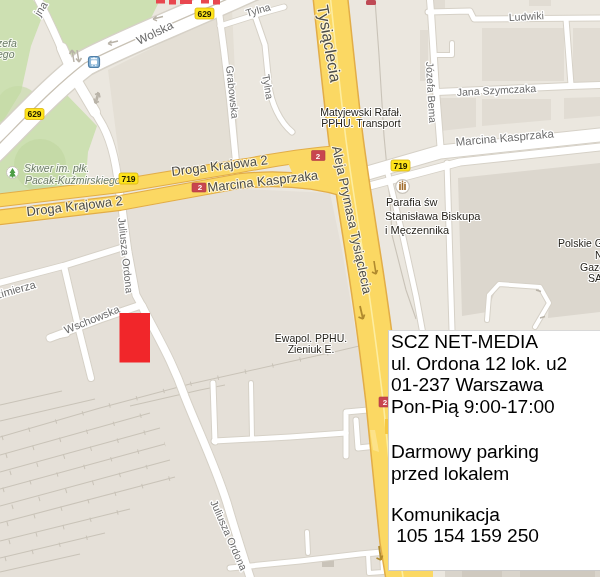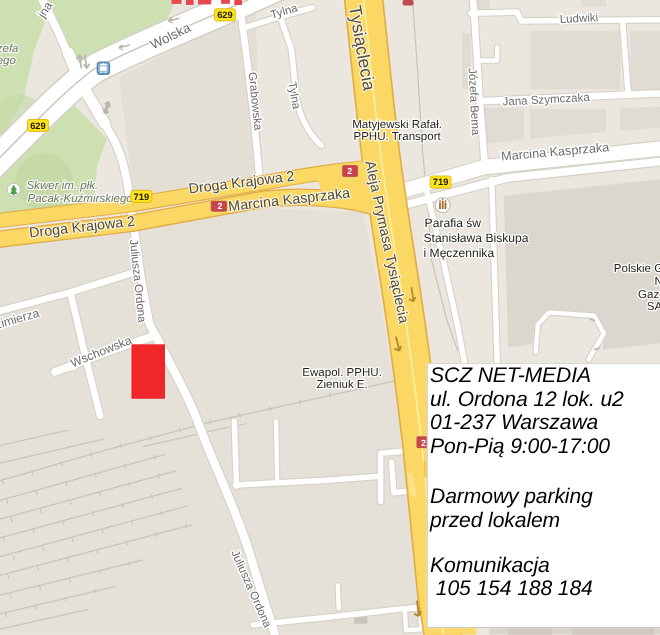--- a/index.html
+++ b/index.html
@@ -1,19 +1,19 @@
 <!DOCTYPE html>
 <html><head>
 <meta charset="utf-8">
 <style>
   html,body{margin:0;padding:0;}
   #wrap{position:relative;width:600px;height:577px;overflow:hidden;background:#ebe7df;font-family:"Liberation Sans",sans-serif;}
   svg{position:absolute;left:0;top:0;}
   #infobox{position:absolute;left:388px;top:330px;width:212px;height:241px;background:#ffffff;border-left:1px solid #cfcfcf;border-top:1px solid #d8d8d8;border-bottom:1px solid #c9c9c9;box-sizing:border-box;}
-  #infobox .t{font-size:19.2px;line-height:21.5px;letter-spacing:-0.1px;color:#000;white-space:pre;padding-left:2px;font-style:italic;}
+  #infobox .t{font-size:19.2px;line-height:21.5px;letter-spacing:-0.1px;color:#000;white-space:pre;padding-left:2px;}
   .m1{margin-top:0;}
   .m2{margin-top:24px;}
   .m3{margin-top:19.5px;}
 </style>
 </head>
 <body>
 <div id="wrap">
 <svg width="600" height="577" viewBox="0 0 600 577">
 
   <rect x="0" y="0" width="600" height="577" fill="#ebe7df"></rect>
@@ -293,15 +293,15 @@
   </g>
 </svg>
 <div id="infobox">
 <div class="t m1">SCZ NET-MEDIA
 ul. Ordona 12 lok. u2
 01-237 Warszawa
 Pon-Pią 9:00-17:00</div>
 <div class="t m2">Darmowy parking
 przed lokalem</div>
 <div class="t m3">Komunikacja
- 105 154 188 184</div>
+ 105 154 159 250</div>
 </div>
 </div>
 
 </body></html>

